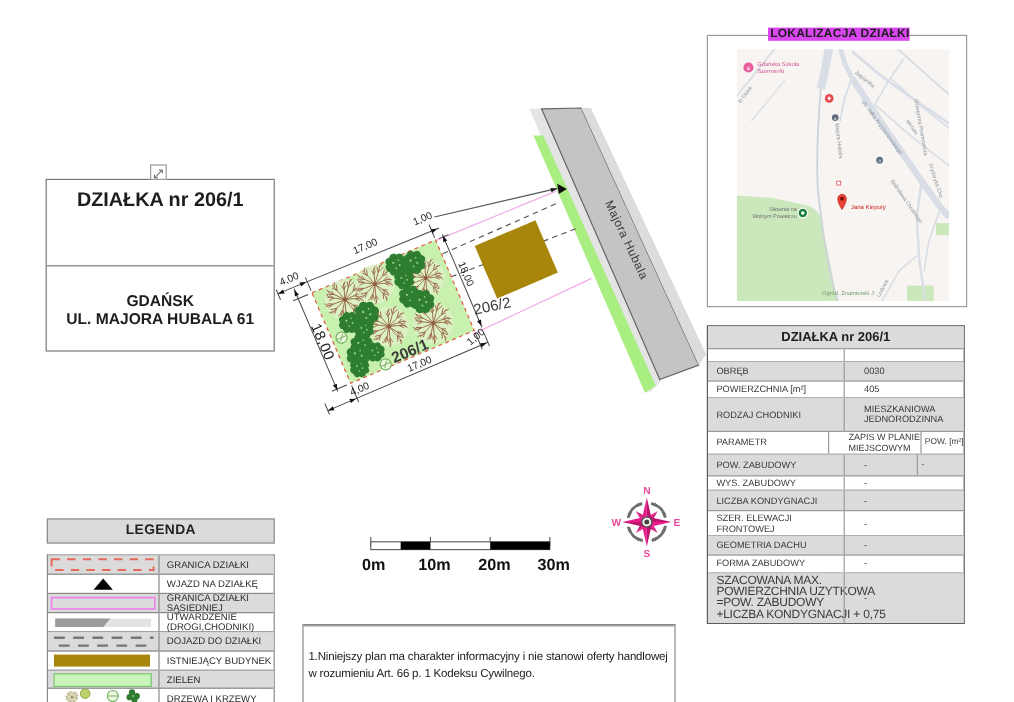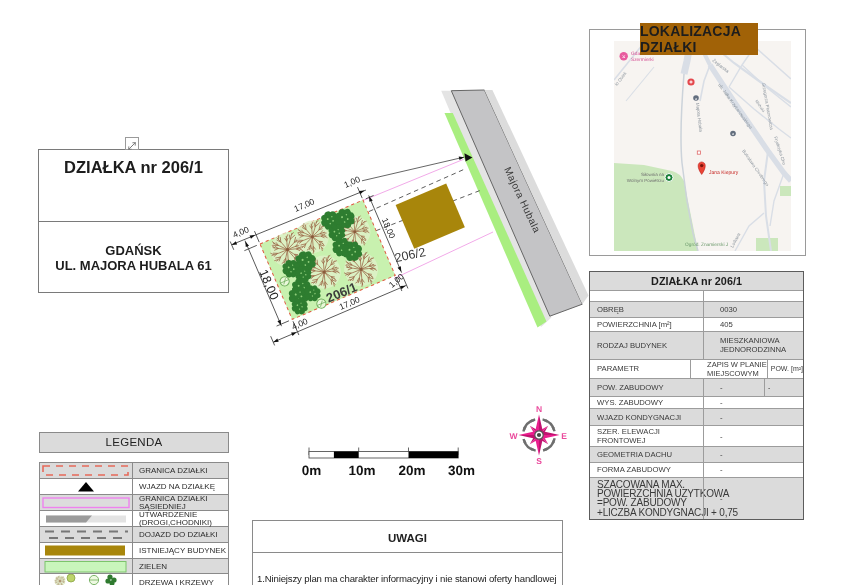--- a/index.html
+++ b/index.html
@@ -6,33 +6,33 @@
 svg text{text-rendering:geometricPrecision;-webkit-font-smoothing:antialiased}
 body{width:845px;height:585px;position:relative;font-family:"Liberation Sans",sans-serif;background:#fff;overflow:hidden}
 .abs{position:absolute}
 
 #title{left:38px;top:149px;width:191px;height:144px;border:1px solid #7a7a7a;background:#fff;text-align:center;color:#1d1d1d}
 #title .t1{margin-top:8px;font-size:16.5px;font-weight:bold;letter-spacing:0}
 #title .div{position:absolute;left:0;top:71px;width:100%;border-top:1px solid #7a7a7a}
 #title .t2{position:absolute;top:93px;width:100%;font-size:13px;font-weight:bold;line-height:15px}
 #exic{left:125px;top:137px;width:14px;height:13px;background:#fff;border:1px solid #9a9a9a;z-index:3}
 
-#leghead{left:39px;top:432px;width:190px;height:21px;background:#dbdbdb;border:1px solid #8a8a8a;text-align:center;font-size:11.5px;font-weight:normal;color:#222;padding-top:3px;letter-spacing:.3px}
+#leghead{left:39px;top:432px;width:190px;height:21px;background:#dbdbdb;border:1px solid #8a8a8a;text-align:center;font-size:11.5px;font-weight:bold;color:#222;padding-top:3px;letter-spacing:.3px}
 #legend{left:39px;top:462px;width:190px;border:1px solid #8a8a8a;border-bottom:none;font-size:8px;color:#2c2c2c}
 #legend .lr{display:flex;border-bottom:1px solid #8a8a8a}
 #legend .sym{width:93px;border-right:1px solid #8a8a8a;position:relative}
 #legend .lt{flex:1;padding:2px 0 0 6px;line-height:8.5px;display:flex;flex-direction:column;justify-content:center}
 #legend .g{background:#dbdbdb}
 
 #uwagi{left:252px;top:520px;width:311px;height:80px;border:1px solid #8a8a8a;background:#fff;color:#222}
 #uwagi .h{font-size:11.5px;font-weight:bold;text-align:center;padding-top:11px;height:31px}
 #uwagi .b{border-top:1px solid #8a8a8a;font-size:9.6px;line-height:13.5px;padding:19px 0 0 4px;white-space:nowrap;letter-spacing:-0.15px}
 
 #mappanel{left:589px;top:29px;width:217px;height:227px;border:1px solid #9a9a9a;background:#fff}
-#maptitle{left:640px;top:23px;width:118px;background:#a16207;text-align:left;font-size:14px;font-weight:bold;color:#1d1d1d;z-index:2;letter-spacing:0.2px}
+#maptitle{left:640px;top:23px;width:118px;background:#d946ef;text-align:right;font-size:10px;font-weight:bold;color:#1d1d1d;z-index:2;letter-spacing:0.2px}
 #mapimg{left:614px;top:41px;width:177px;height:210px}
 
 #ptable{left:589px;top:271px;width:215px;border:1.5px solid #5c5c5c;font-size:7.7px;color:#3a3a3a;background:#fff}
 #ptable .r{display:flex;border-bottom:1px solid #9c9c9c}
 #ptable .r:last-child{border-bottom:none}
 #ptable .hdr{display:block;background:#dbdbdb;text-align:center;font-size:10.8px;font-weight:bold;color:#1d1d1d;border-bottom:1px solid #9c9c9c}
 #ptable .c1{width:113px;padding:0 0 0 7px;display:flex;flex-direction:column;justify-content:center;line-height:9.3px;white-space:nowrap}
 #ptable .c2{flex:1;border-left:1px solid #9c9c9c;padding:0 0 0 16px;display:flex;flex-direction:column;justify-content:center;line-height:9.3px;white-space:nowrap}
 #ptable .c3{width:39px;border-left:1px solid #9c9c9c;padding:0 0 0 3px;display:flex;flex-direction:column;justify-content:center;line-height:9px;white-space:nowrap;font-size:7px}
 #ptable .g{background:#dbdbdb}
@@ -292,21 +292,20 @@
             <circle cx="74" cy="6" r="2.6"></circle>
             <circle cx="68" cy="7" r="2.6"></circle>
             <circle cx="72" cy="9" r="2.6"></circle>
           </g>
         </svg></div>
       <div class="lt">DRZEWA I KRZEWY</div>
     </div>
 </div>
 
 <div id="uwagi" class="abs">
-  <div class="h">UWAGI</div>
   <div class="b">1.Niniejszy plan ma charakter informacyjny i nie stanowi oferty handlowej<br>w rozumieniu Art. 66 p. 1 Kodeksu Cywilnego.</div>
 </div>
 
 <div id="mappanel" class="abs"></div>
 <div id="maptitle" class="abs">LOKALIZACJA DZIAŁKI</div>
 <svg id="mapimg" class="abs" width="177" height="210" viewBox="0 0 177 210">
 <rect x="0" y="0" width="177" height="210" fill="#f7f4f1"></rect>
 
 <path d="M0,122 L30,124 58,130 Q66,132 70,140 L84,210 0,210 Z" fill="#cbe7bc"></path>
 <rect x="142" y="197" width="22" height="13" fill="#cbe7bc"></rect>
@@ -377,39 +376,39 @@
     </div>
   <div class="r g" style="height:16.3px">
       <div class="c1">OBRĘB</div>
       <div class="c2">0030</div>
     </div>
   <div class="r" style="height:13.8px">
       <div class="c1">POWIERZCHNIA [m²]</div>
       <div class="c2">405</div>
     </div>
   <div class="r g" style="height:27.7px">
-      <div class="c1">RODZAJ BUDYNEK</div>
+      <div class="c1">RODZAJ CHODNIKI</div>
       <div class="c2">MIESZKANIOWA<br>JEDNORODZINNA</div>
     </div>
   <div class="r" style="height:19.1px">
       <div class="c1">PARAMETR</div>
       <div class="c2" style="font-size:7.5px">ZAPIS W PLANIE<br>MIEJSCOWYM</div>
       <div class="c3">POW. [m²]</div>
     </div>
   <div class="r g" style="height:18.5px">
       <div class="c1">POW. ZABUDOWY</div>
       <div class="c2">-</div>
       <div class="c3">-</div>
     </div>
   <div class="r" style="height:12px">
       <div class="c1">WYS. ZABUDOWY</div>
       <div class="c2">-</div>
     </div>
   <div class="r g" style="height:17px">
-      <div class="c1">WJAZD KONDYGNACJI</div>
+      <div class="c1">LICZBA KONDYGNACJI</div>
       <div class="c2">-</div>
     </div>
   <div class="r" style="height:20.6px">
       <div class="c1">SZER. ELEWACJI<br>FRONTOWEJ</div>
       <div class="c2">-</div>
     </div>
   <div class="r g" style="height:16.3px">
       <div class="c1">GEOMETRIA DACHU</div>
       <div class="c2">-</div>
     </div>

